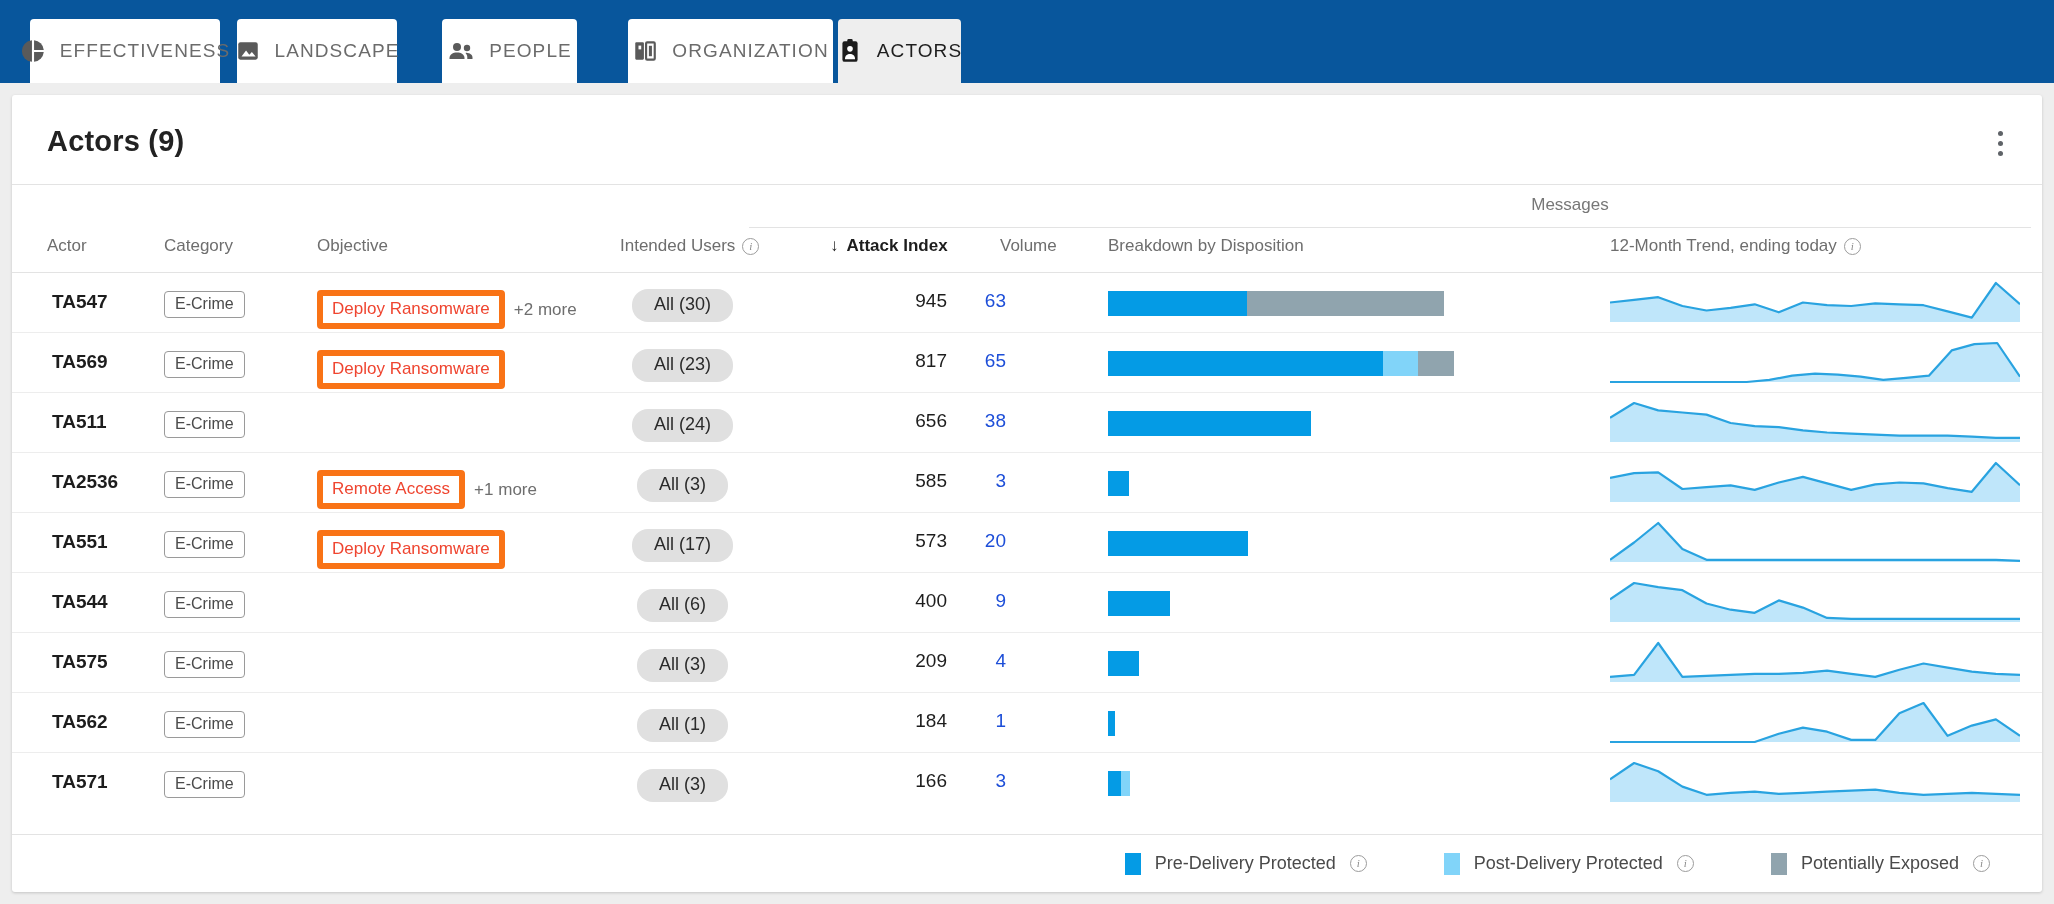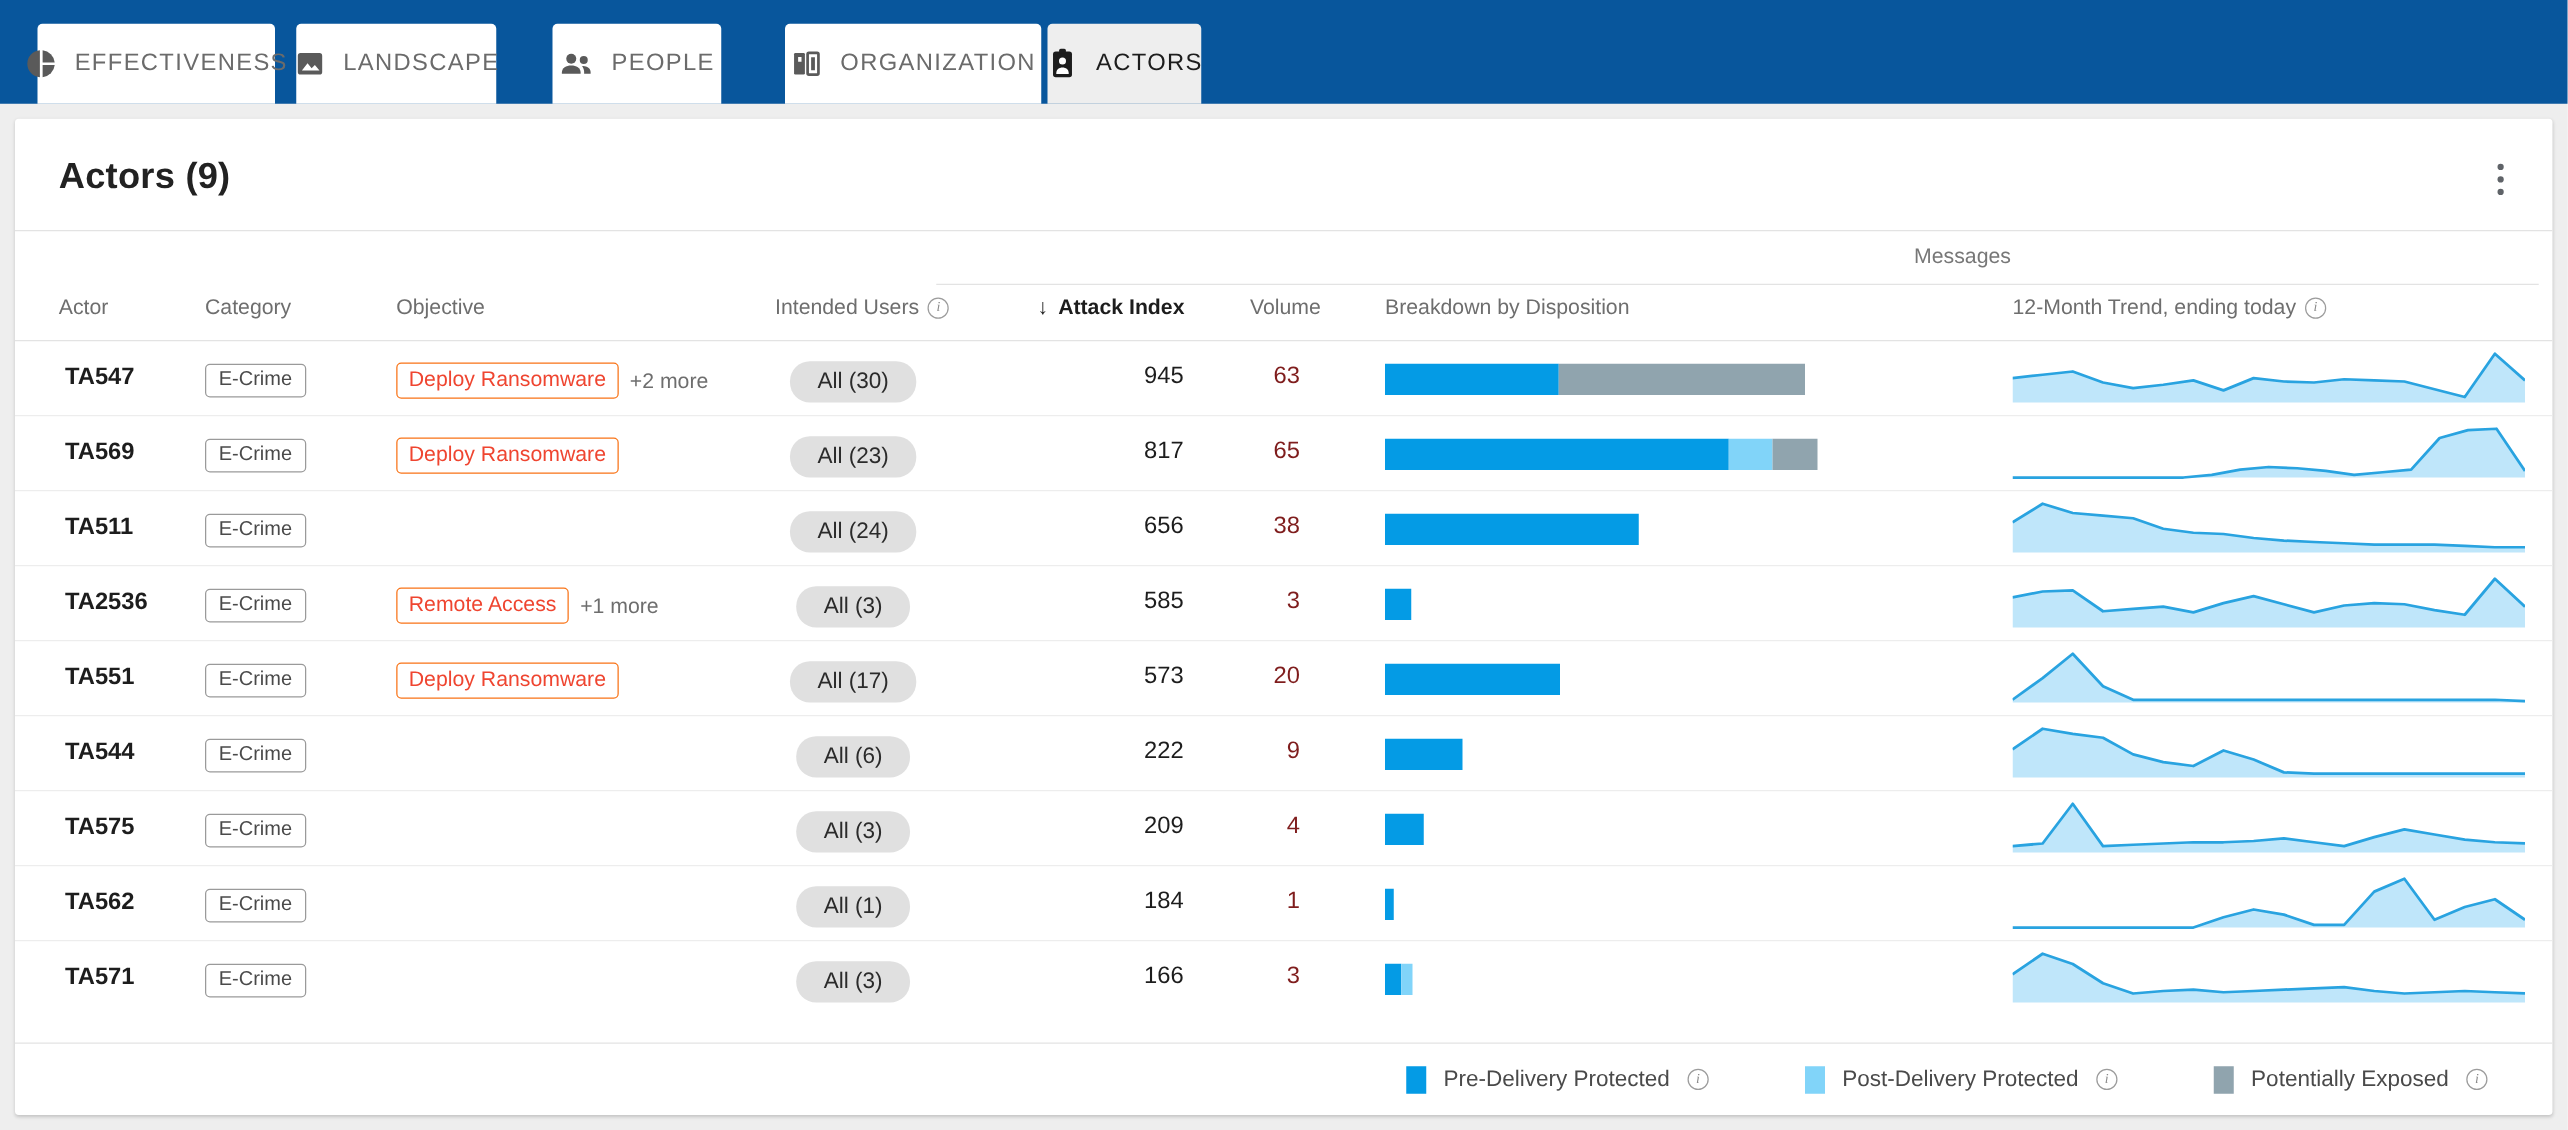--- a/index.html
+++ b/index.html
@@ -161,21 +161,21 @@
     color: #4a4a4a;
     background: #fff;
     white-space: nowrap;
   }
   .c-objective {
     position: absolute; left: 305px; top: 17px;
     display: flex; align-items: center; gap: 9px;
   }
   .chip-obj {
     display: inline-block;
-    border: 1px solid #f97316;
+    border: 6px solid #f97316;
     border-radius: 4px;
     padding: 3px 9px 4px;
     font-size: 17px;
     color: #ef4530;
     background: #fff;
     white-space: nowrap;
     cursor: pointer;
   }
   .more-txt { font-size: 17px; color: #6e6e6e; white-space: nowrap; }
 
@@ -193,23 +193,23 @@
     color: #2b2b2b;
     white-space: nowrap;
     cursor: pointer;
   }
   .c-attack {
     position: absolute; left: 820px; top: 17px;
     width: 115px; text-align: right;
     font-size: 19px; color: #1d1d1d;
   }
   .c-volume {
-    position: absolute; left: 938px; top: 17px;
+    position: absolute; left: 904px; top: 17px;
     width: 90px; text-align: right;
-    font-size: 19px; color: #7f1d1d;
+    font-size: 19px; color: #1d4ed8;
   }
 
   .c-bar {
     position: absolute; left: 1096px; top: 18px;
     height: 25px;
     display: flex;
   }
   .seg { height: 25px; }
   .seg.pre  { background: #049be5; }
   .seg.post { background: #81d4f9; }
@@ -431,21 +431,21 @@
               <path d="M0.0 40.8 L24.1 23.5 L48.2 4.0 L72.4 30.0 L96.5 40.8 L120.6 40.8 L144.7 40.8 L168.8 40.8 L192.9 40.8 L217.1 40.8 L241.2 40.8 L265.3 40.8 L289.4 40.8 L313.5 40.8 L337.6 40.8 L361.8 40.8 L385.9 40.8 L410.0 41.9 L410 43 L0 43 Z" fill="#bfe6fa"></path>
               <path d="M0.0 40.8 L24.1 23.5 L48.2 4.0 L72.4 30.0 L96.5 40.8 L120.6 40.8 L144.7 40.8 L168.8 40.8 L192.9 40.8 L217.1 40.8 L241.2 40.8 L265.3 40.8 L289.4 40.8 L313.5 40.8 L337.6 40.8 L361.8 40.8 L385.9 40.8 L410.0 41.9" fill="none" stroke="#29a3e0" stroke-width="2.2" stroke-linejoin="round"></path>
             </svg>
           </div>
         </div>
         <div class="row">
           <div class="c-actor">TA544</div>
           <div class="c-category"><span class="chip-cat">E-Crime</span></div>
           <div class="c-objective"></div>
           <div class="c-users"><span class="chip-users">All (6)</span></div>
-          <div class="c-attack">222</div>
+          <div class="c-attack">400</div>
           <div class="c-volume">9</div>
           <div class="c-bar">
             <div class="seg pre" style="width:62px"></div>
           </div>
           <div class="c-spark">
             <svg viewBox="0 0 410 48" preserveAspectRatio="none">
               <path d="M0.0 20.4 L24.1 4.0 L48.2 8.1 L72.4 11.2 L96.5 24.5 L120.6 30.7 L144.7 33.8 L168.8 21.4 L192.9 28.6 L217.1 38.9 L241.2 39.9 L265.3 39.9 L289.4 39.9 L313.5 39.9 L337.6 39.9 L361.8 39.9 L385.9 39.9 L410.0 39.9 L410 43 L0 43 Z" fill="#bfe6fa"></path>
               <path d="M0.0 20.4 L24.1 4.0 L48.2 8.1 L72.4 11.2 L96.5 24.5 L120.6 30.7 L144.7 33.8 L168.8 21.4 L192.9 28.6 L217.1 38.9 L241.2 39.9 L265.3 39.9 L289.4 39.9 L313.5 39.9 L337.6 39.9 L361.8 39.9 L385.9 39.9 L410.0 39.9" fill="none" stroke="#29a3e0" stroke-width="2.2" stroke-linejoin="round"></path>
             </svg>
           </div>

